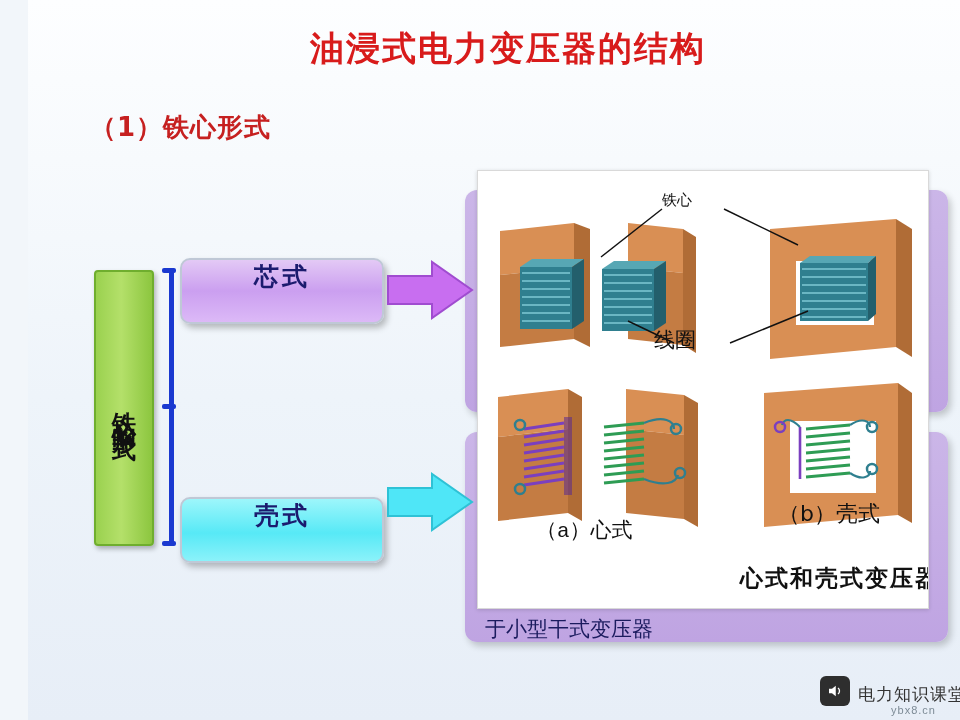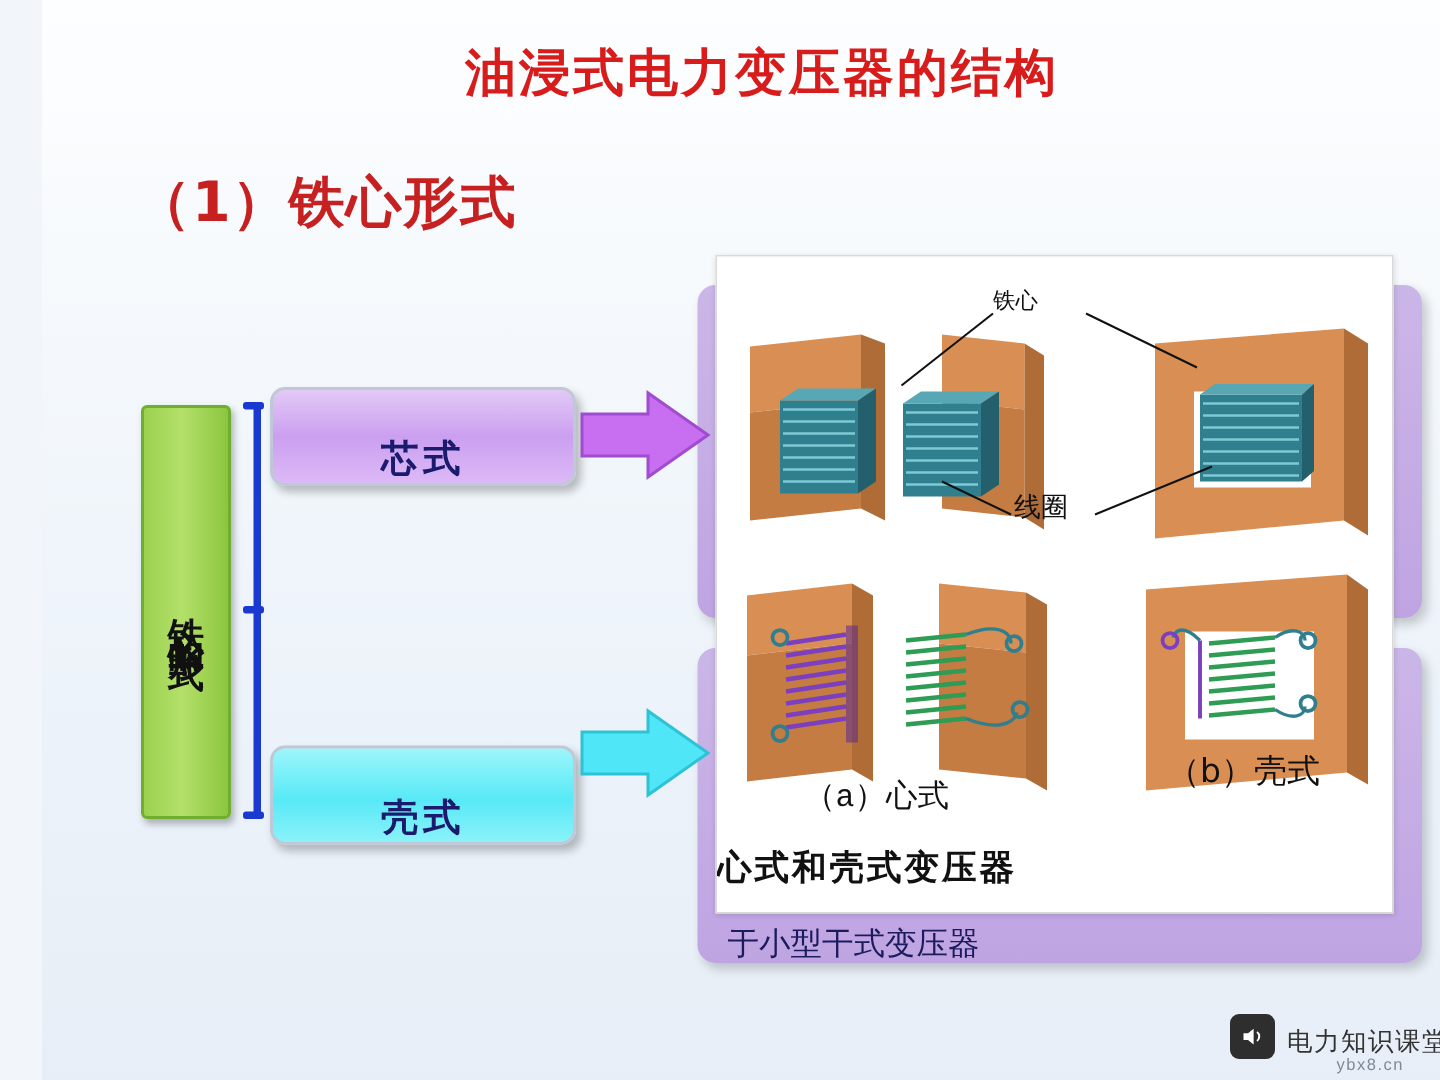--- a/index.html
+++ b/index.html
@@ -17,21 +17,21 @@
   }
   
   .title{
     position:absolute;top:26px;left:0;width:960px;text-align:center;
     font-size:34px;font-weight:bold;color:#d81b1b;
     letter-spacing:2px;
     font-family:"DejaVu Sans","Liberation Sans",sans-serif;
   }
   .subtitle{
     position:absolute;top:110px;left:62px;
-    font-size:37px;color:#c62020;font-weight:bold;letter-spacing:1px;
+    font-size:26px;color:#c62020;font-weight:bold;letter-spacing:1px;
     font-family:"DejaVu Sans","Liberation Sans",sans-serif;
   }
   
   .green-box{
     position:absolute;left:66px;top:270px;width:56px;height:272px;
     background:linear-gradient(90deg,#9ad14f 0%,#b4e06a 45%,#8cc63f 100%);
     border:2px solid #6fae2e;border-radius:4px;
     box-shadow:2px 3px 5px rgba(0,0,0,.28);
     display:flex;align-items:center;justify-content:center;
   }
@@ -49,21 +49,21 @@
     background:#1a39d0;border-radius:3px;
   }
   .bracket .tick{
     position:absolute;left:-4px;width:14px;height:5px;background:#1a39d0;border-radius:2px;
   }
   
   .chip{
     position:absolute;width:200px;height:62px;border-radius:10px;
     border:2px solid #bfc8d6;
     box-shadow:3px 4px 6px rgba(0,0,0,.25);
-    display:flex;align-items:flex-end;justify-content:center;
+    display:flex;align-items:flex-start;justify-content:center;
   }
   .chip span{
     font-size:25px;font-weight:bold;color:#1b1b6e;letter-spacing:3px;
     font-family:"DejaVu Sans","Liberation Sans",sans-serif;
   }
   .chip.core{
     left:152px;top:258px;
     background:linear-gradient(180deg,#e3c9f5 0%,#cb9ff0 50%,#dcb9f7 100%);
   }
   .chip.shell{
@@ -91,23 +91,24 @@
     position:absolute;left:449px;top:170px;width:450px;height:437px;
     background:#ffffff;border:1px solid #d9d9d9;
     box-shadow:0 1px 4px rgba(0,0,0,.15);
     overflow:hidden;
   }
   .fig-label{
     position:absolute;font-family:"DejaVu Sans","Liberation Sans",sans-serif;
     color:#111;
   }
   .fig-cap{
-    position:absolute;width:100%;text-align:left;left:0;top:392px;
+    position:absolute;width:100%;text-align:right;left:0;top:392px;
     font-size:23px;font-weight:bold;color:#111;letter-spacing:2px;
     font-family:Liberation Serif, serif;
+    padding-left:12px;
   }
   
   .wm{
     position:absolute;right:22px;bottom:14px;display:flex;align-items:flex-end;gap:8px;
   }
   .wm-logo{
     width:30px;height:30px;border-radius:6px;background:#2e2e2e;
     display:flex;align-items:center;justify-content:center;
   }
   .wm-logo svg{display:block;}
@@ -298,21 +299,21 @@
           <path d="M372 254 C384 246 392 250 392 256"></path>
           <path d="M372 302 C384 310 392 306 392 300"></path>
         </g>
         <circle cx="302" cy="256" r="5" fill="none" stroke="#7b3fbf" stroke-width="2.5"></circle>
         <circle cx="394" cy="256" r="5" fill="none" stroke="#2f7f8f" stroke-width="2.5"></circle>
         <circle cx="394" cy="298" r="5" fill="none" stroke="#2f7f8f" stroke-width="2.5"></circle>
       </g>
     </svg>
 
     <div class="fig-label" style="left:184px;top:20px;font-size:15px;">铁心</div>
-    <div class="fig-label" style="left:198px;top:155px;font-size:18px;">线圈</div>
+    <div class="fig-label" style="left:176px;top:155px;font-size:21px;">线圈</div>
     <div class="fig-label" style="left:58px;top:345px;font-size:21px;font-family:Liberation Mono, monospace;">（a）心式</div>
     <div class="fig-label" style="left:300px;top:328px;font-size:22px;">（b）壳式</div>
 
     <div class="fig-cap">心式和壳式变压器</div>
   </div>
 
   <div class="wm">
     <div class="wm-logo">
       <svg width="18" height="18" viewBox="0 0 24 24">
         <path d="M4 9 h4 l5 -4 v14 l-5 -4 H4 Z" fill="#ffffff"></path>

